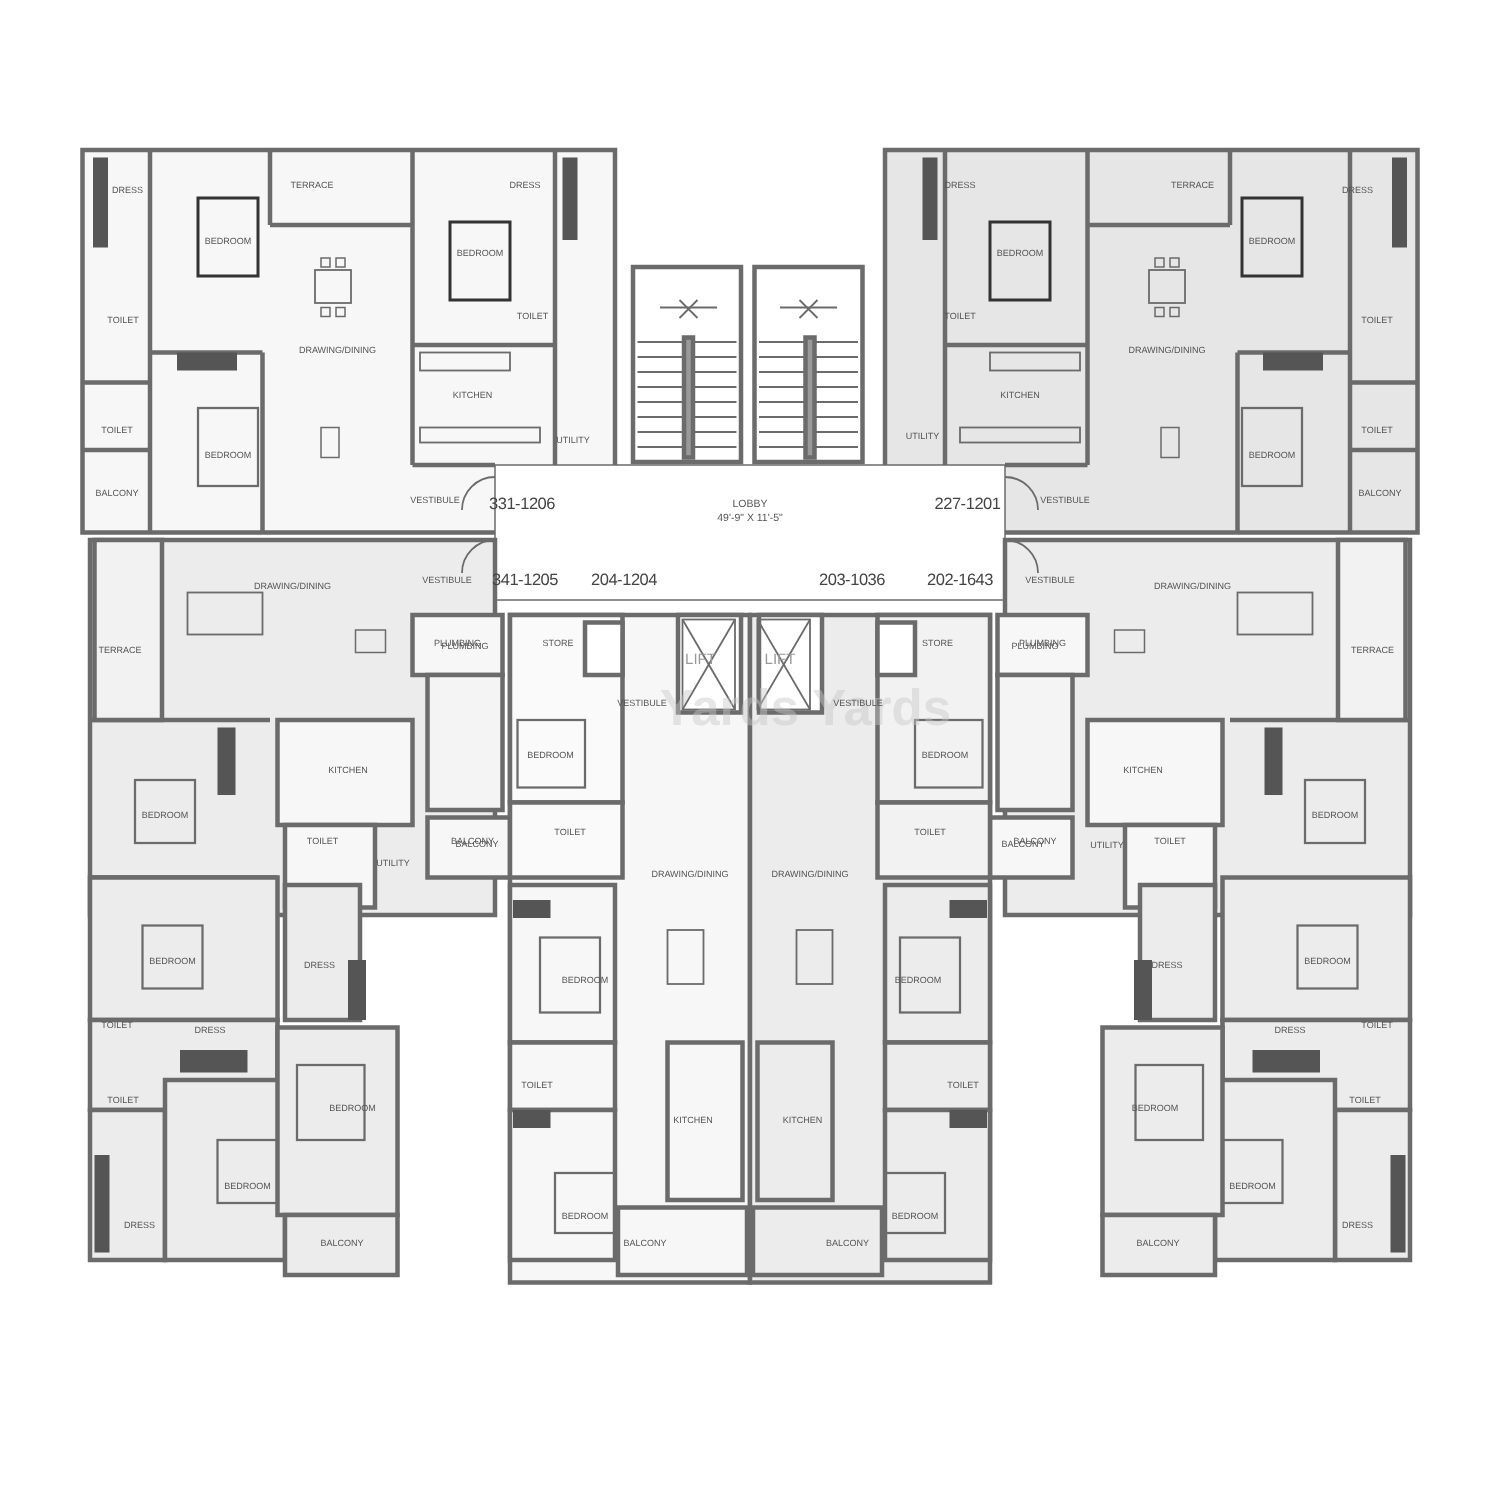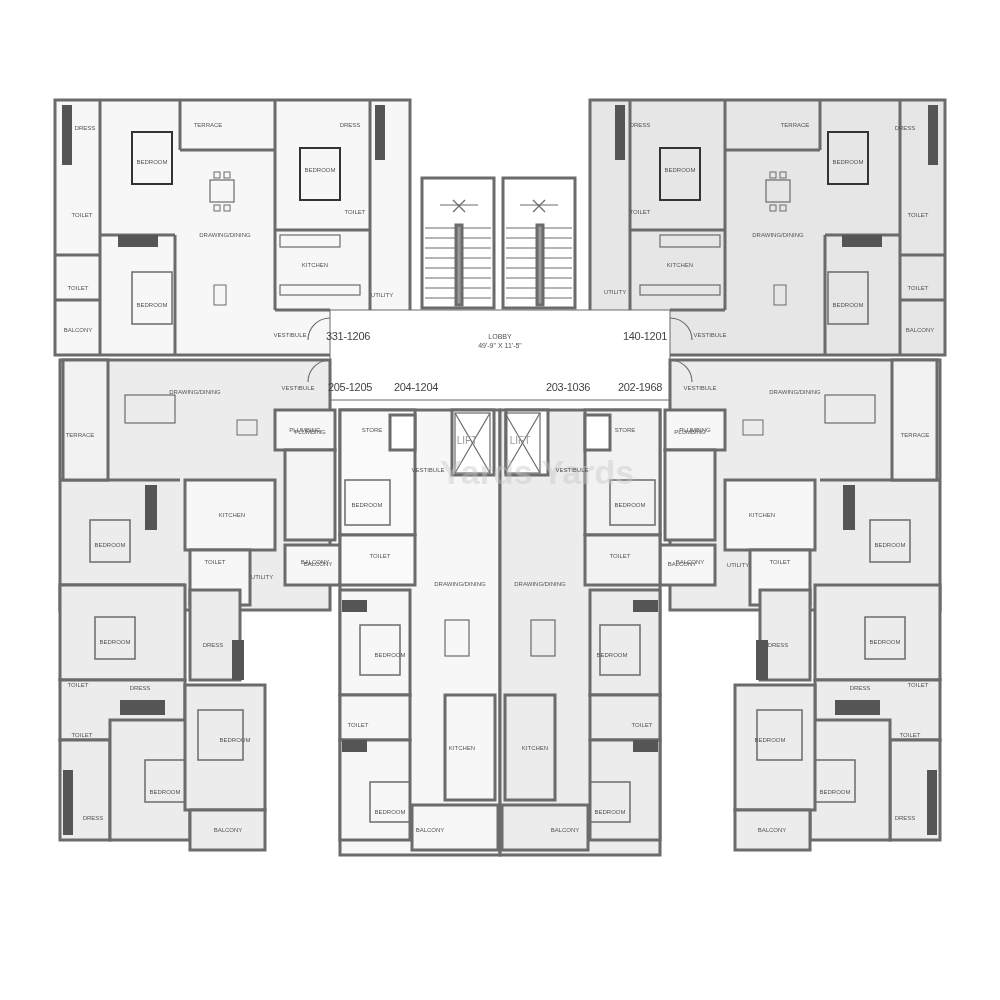--- a/index.html
+++ b/index.html
@@ -236,25 +236,25 @@
 
 <div class="lobby">
   <div>LOBBY</div>
   <div>49'-9" X 11'-5"</div>
 </div>
 
 <div class="lift" style="left:467px;top:440px">LIFT</div>
 <div class="lift" style="left:520px;top:440px">LIFT</div>
 
 <div class="unit" style="left:348px;top:336px">331-1206</div>
-<div class="unit" style="left:645px;top:336px">140-1201</div>
-<div class="unit" style="left:350px;top:387px">205-1205</div>
+<div class="unit" style="left:645px;top:336px">227-1201</div>
+<div class="unit" style="left:350px;top:387px">341-1205</div>
 <div class="unit" style="left:416px;top:387px">204-1204</div>
 <div class="unit" style="left:568px;top:387px">203-1036</div>
-<div class="unit" style="left:640px;top:387px">202-1968</div>
+<div class="unit" style="left:640px;top:387px">202-1643</div>
 
 <div class="lbl" style="left:85px;top:128px">DRESS</div>
 <div class="lbl" style="left:208px;top:125px">TERRACE</div>
 <div class="lbl" style="left:350px;top:125px">DRESS</div>
 <div class="lbl" style="left:152px;top:162px">BEDROOM</div>
 <div class="lbl" style="left:320px;top:170px">BEDROOM</div>
 <div class="lbl" style="left:152px;top:305px">BEDROOM</div>
 <div class="lbl" style="left:82px;top:215px">TOILET</div>
 <div class="lbl" style="left:78px;top:288px">TOILET</div>
 <div class="lbl" style="left:355px;top:212px">TOILET</div>

